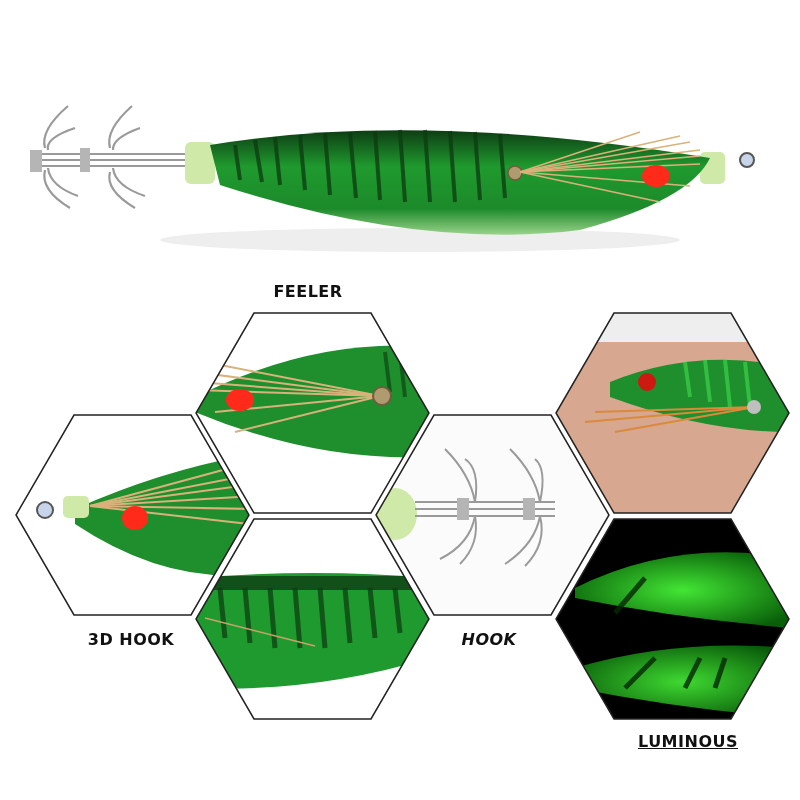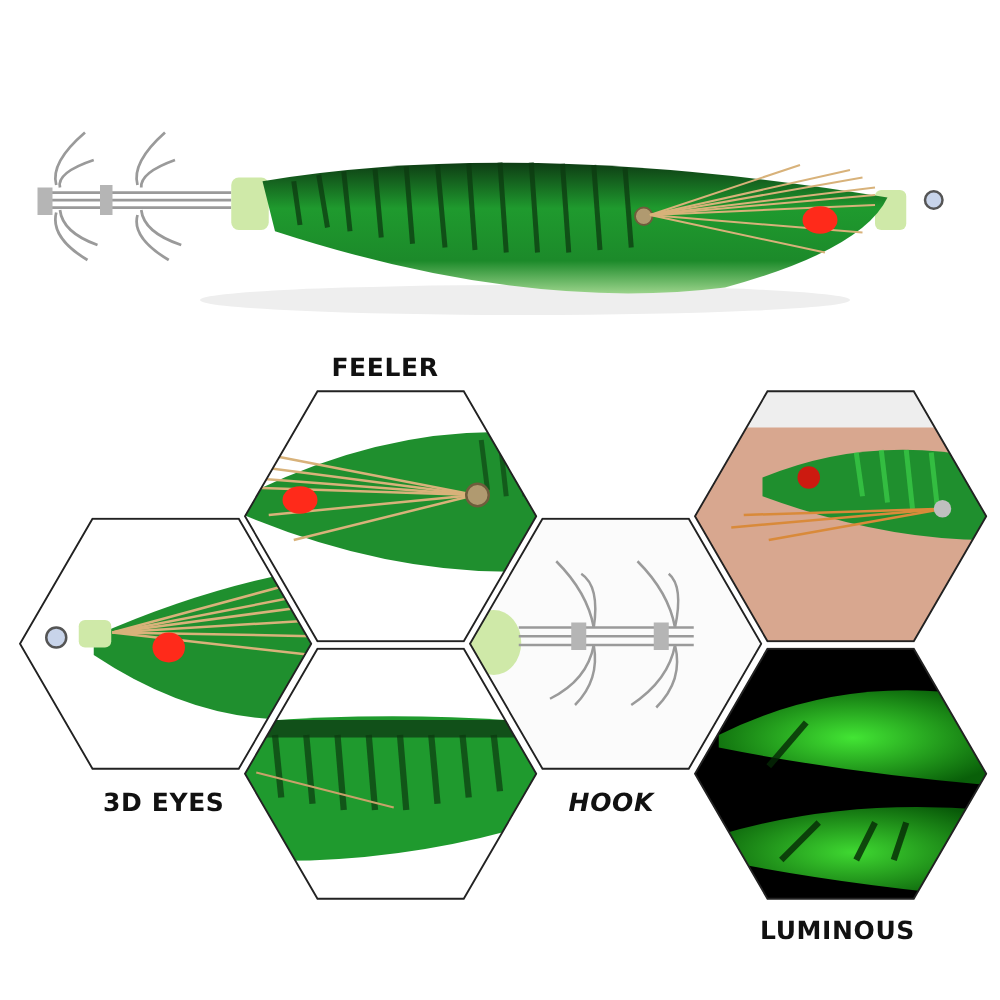--- a/index.html
+++ b/index.html
@@ -1,21 +1,21 @@
 <!DOCTYPE html>
 <html><head>
   <meta charset="utf-8">
   <style>
     html, body { margin:0; padding:0; }
     body { width:800px; height:800px; background:#ffffff; position:relative; overflow:hidden; font-family:"DejaVu Sans", sans-serif; }
     .abs { position:absolute; }
     .hero { left:0; top:90px; width:800px; height:180px; }
     .hex { position:absolute; width:235px; height:202px; }
     .hex svg { width:100%; height:100%; display:block; }
-    .label { position:absolute; font-weight:bold; font-size:20px; letter-spacing:0.5px; color:#111; text-align:center; transform:translateX(-50%); white-space:nowrap; }
+    .label { position:absolute; font-weight:bold; font-size:16px; letter-spacing:0.5px; color:#111; text-align:center; transform:translateX(-50%); white-space:nowrap; }
   </style>
 </head>
 <body>
 
 <div class="abs hero">
   <svg viewBox="0 0 800 180" width="800" height="180">
     <defs>
       <linearGradient id="bodyG" x1="0" y1="0" x2="0" y2="1">
         <stop offset="0" stop-color="#0e3d14"></stop>
         <stop offset="0.35" stop-color="#1f9a2e"></stop>
@@ -75,23 +75,23 @@
         <path d="M520 82 L640 42"></path>
     </g>
 
     <ellipse cx="656" cy="86" rx="14" ry="11" fill="#ff2a1a"></ellipse>
 
     <circle cx="747" cy="70" r="7" fill="#c8d4ea" stroke="#555" stroke-width="2"></circle>
   </svg>
 </div>
 
 <div class="label" style="left:308px; top:282px;">FEELER</div>
-<div class="label" style="left:131px; top:630px;">3D EYES</div>
+<div class="label" style="left:131px; top:630px;">3D HOOK</div>
 <div class="label" style="left:489px; top:630px;font-style:italic;">HOOK</div>
-<div class="label" style="left:670px; top:732px;">LUMINOUS</div>
+<div class="label" style="left:688px; top:732px;text-decoration:underline;">LUMINOUS</div>
 
 <div class="hex" style="left:15px; top:414px;">
   <svg viewBox="0 0 235 202">
     <defs>
         <clipPath id="c1">
           <polygon points="59,1 176,1 234,101 176,201 59,201 1,101"></polygon>
         </clipPath>
       </defs>
     <g clip-path="url(#c1)">
       <rect width="235" height="202" fill="#fff"></rect>

